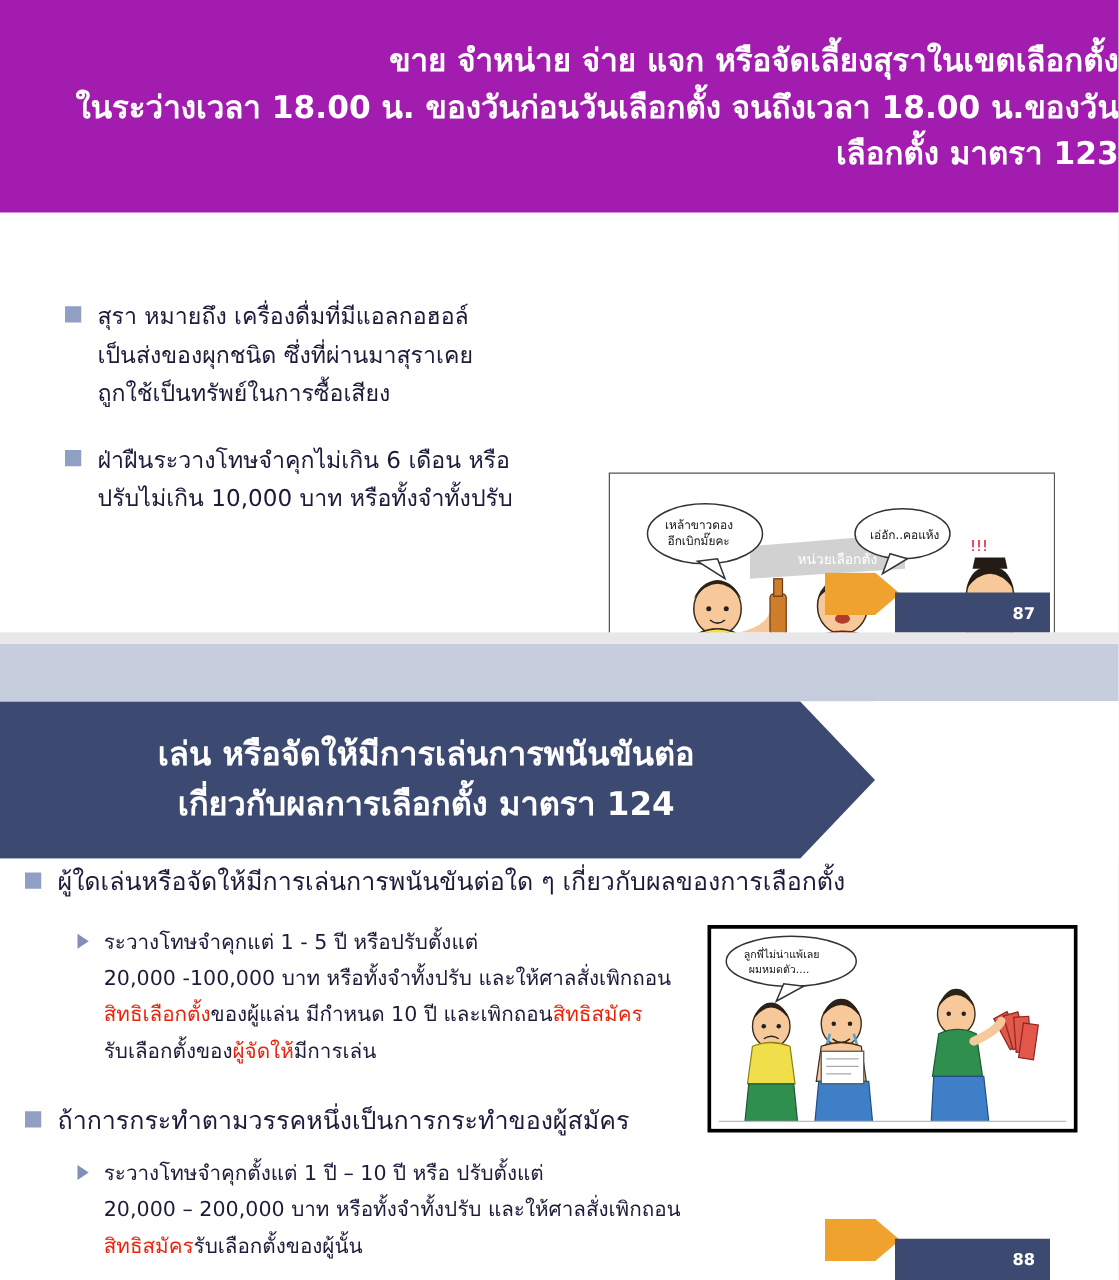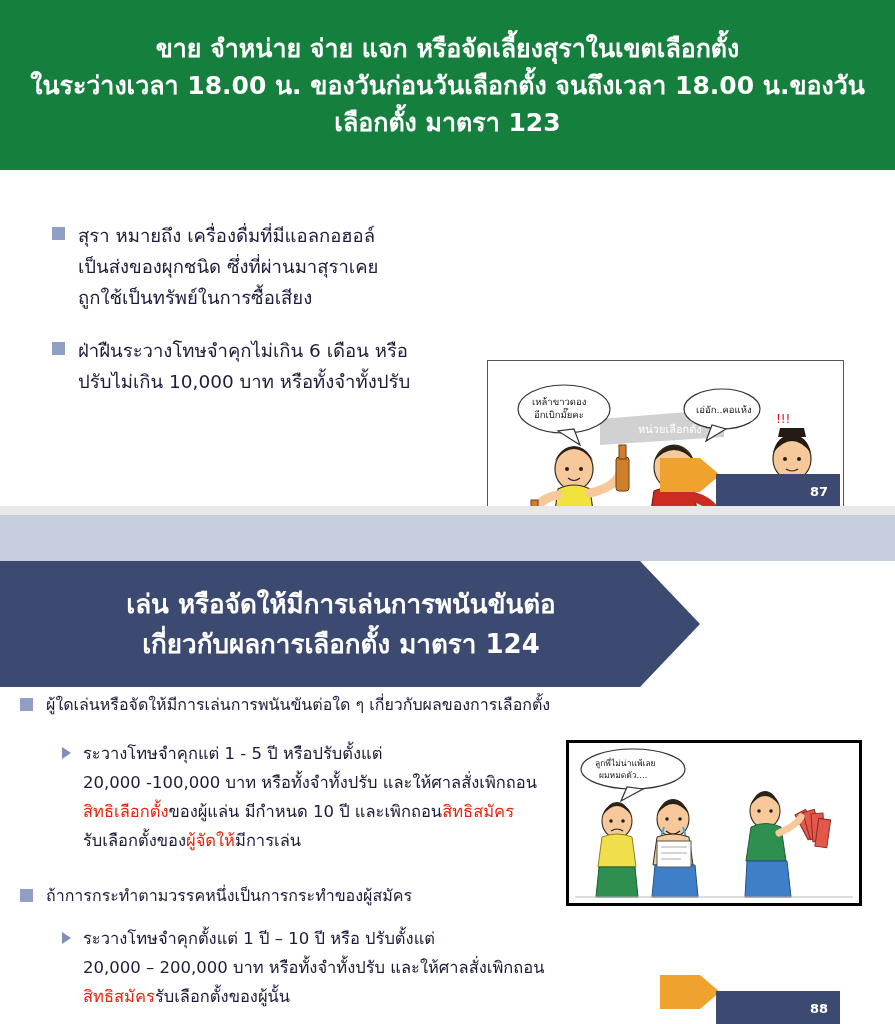--- a/index.html
+++ b/index.html
@@ -15,31 +15,31 @@
   .slide{
     position:absolute;left:0;width:895px;background:#ffffff;
     overflow:hidden;
   }
   #slide-87{top:0;height:506px;}
   #slide-88{top:515px;height:509px;}
 
   
   .hdr87{
     position:absolute;left:0;top:0;width:895px;height:170px;
-    background:#15803d;
-    display:flex;align-items:center;justify-content:center;
+    background:#a21caf;
+    display:flex;align-items:flex-end;justify-content:center;
     flex-direction:column;
   }
   .hdr87 .line{
     color:#ffffff;font-weight:bold;font-size:25px;
     line-height:37px;text-align:center;white-space:nowrap;
   }
 
   
-  .body87{position:absolute;left:0;top:160px;width:895px;height:336px;}
+  .body87{position:absolute;left:0;top:178px;width:895px;height:336px;}
   .bul{display:flex;align-items:flex-start;}
   .sq{
     width:13px;height:13px;background:#8fa0c4;flex:0 0 13px;
     margin-top:7px;margin-right:13px;
   }
   .txt{color:#1b1b3a;font-size:18.5px;line-height:31px;}
 
   #b87a{position:absolute;left:52px;top:60px;width:360px;}
   #b87b{position:absolute;left:52px;top:175px;width:360px;}
 
@@ -83,21 +83,21 @@
     text-align:center;white-space:nowrap;
     margin-left:-18px;
   }
   .side88{
     position:absolute;left:700px;top:46px;width:195px;height:126px;
     background:#ffffff;
   }
 
   .body88{position:absolute;left:0;top:172px;width:895px;height:337px;}
   .l1{position:absolute;left:20px;width:700px;display:flex;align-items:flex-start;}
-  .l1 .txt{font-size:16px;line-height:28px;}
+  .l1 .txt{font-size:20px;line-height:28px;}
   .l2{position:absolute;left:62px;display:flex;align-items:flex-start;}
   .tri{
     width:0;height:0;border-left:9px solid #7f8fb5;
     border-top:6px solid transparent;border-bottom:6px solid transparent;
     margin-top:8px;margin-right:12px;flex:0 0 auto;
   }
   .l2 .txt{font-size:16.5px;line-height:29px;}
   .red{color:#e8240c;}
 
   .art2{

